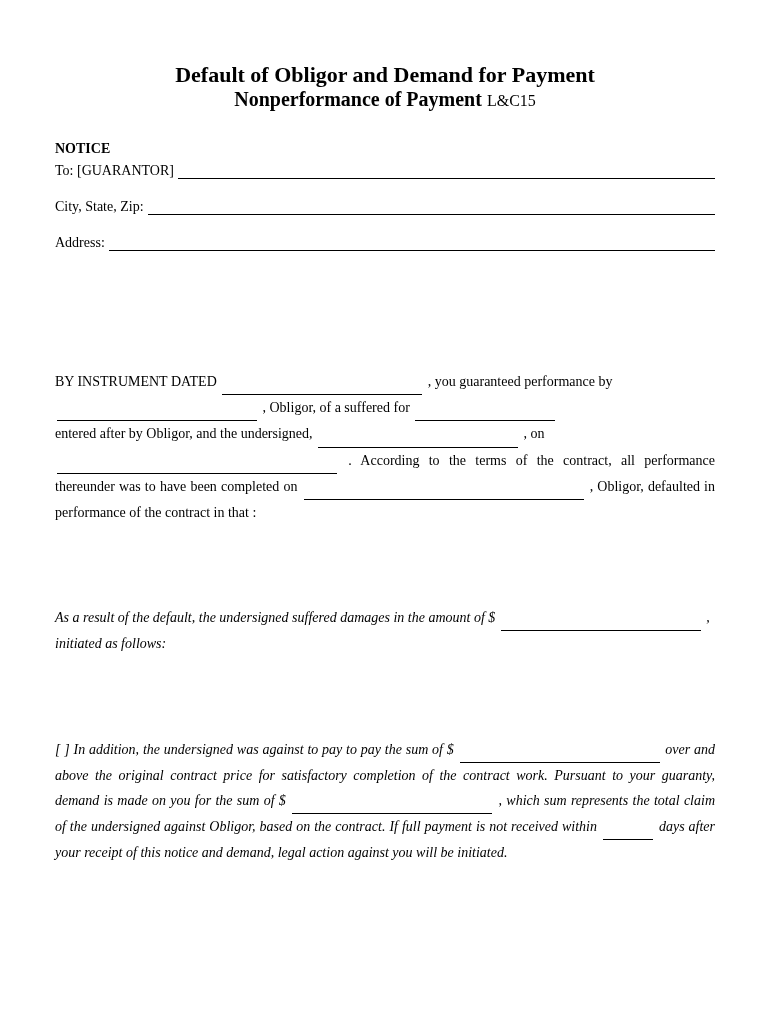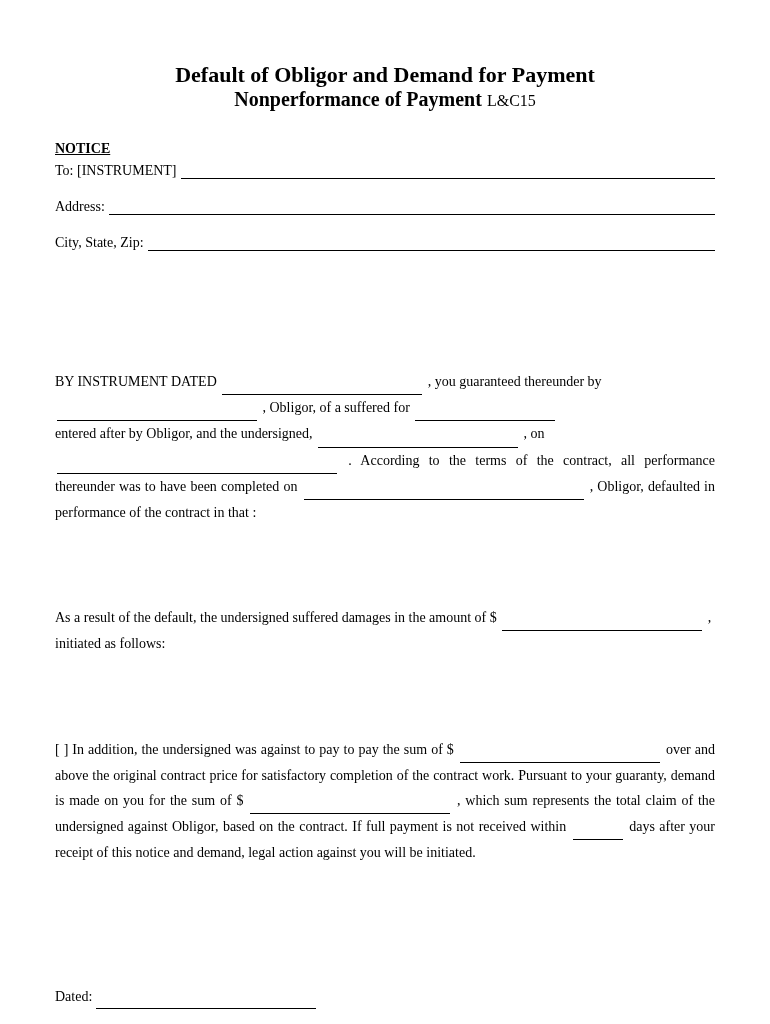--- a/index.html
+++ b/index.html
@@ -33,21 +33,20 @@
     }
     .title-code {
       font-size: 16px;
       font-weight: normal;
     }
     .notice-section {
       margin-top: 20px;
     }
     .notice-label {
       font-weight: bold;
-      text-decoration: underline;
       display: block;
       margin-bottom: 4px;
     }
     .field-line {
       display: flex;
       align-items: flex-end;
       margin-bottom: 18px;
     }
     .field-label {
       white-space: nowrap;
@@ -58,20 +57,21 @@
       border-bottom: 1px solid #000;
       min-height: 18px;
     }
     .body-section {
       margin-top: 40px;
       line-height: 1.7;
     }
     .paragraph {
       margin-bottom: 20px;
       text-align: justify;
+      font-style: italic;
     }
     .instrument-block {
       margin-bottom: 20px;
     }
     .inline-field-long {
       display: inline-block;
       border-bottom: 1px solid #000;
       min-width: 200px;
       margin: 0 2px;
     }
@@ -113,42 +113,42 @@
   <span class="title-main">Default of Obligor and Demand for Payment</span>
   <span class="title-sub">
     <span>Nonperformance of Payment</span>
     <span class="title-code">L&amp;C15</span>
   </span>
 </div>
 
 <div class="notice-section">
   <span class="notice-label">NOTICE</span>
   <div class="field-line">
-    <span class="field-label">To: [INSTRUMENT]</span>
+    <span class="field-label">To: [GUARANTOR]</span>
+    <div class="underline-field"></div>
+  </div>
+  <div class="field-line">
+    <span class="field-label">City, State, Zip:</span>
     <div class="underline-field"></div>
   </div>
   <div class="field-line">
     <span class="field-label">Address:</span>
-    <div class="underline-field"></div>
-  </div>
-  <div class="field-line">
-    <span class="field-label">City, State, Zip:</span>
     <div class="underline-field"></div>
   </div>
 </div>
 
 <div class="spacer"></div>
 <div class="spacer"></div>
 
 <div class="body-section">
 
   <div class="instrument-block text-block">
     <span>BY   INSTRUMENT   DATED</span>
     <span class="inline-field-long">&nbsp;</span>
-    <span>, you  guaranteed  thereunder  by</span>
+    <span>, you  guaranteed  performance  by</span>
     <br>
     <span class="inline-field-long">&nbsp;</span>
     <span>, Obligor, of a suffered for</span>
     <span class="inline-field-medium">&nbsp;</span>
     <br>
     <span>entered   after   by     Obligor,   and   the   undersigned,</span>
     <span class="inline-field-long">&nbsp;</span>
     <span>, on</span>
     <br>
     <span class="inline-field-xl">&nbsp;</span>
@@ -177,18 +177,14 @@
     <span>over and above the original contract price for satisfactory completion of the contract work.  Pursuant to your guaranty, demand is made on you for the sum of $</span>
     <span class="inline-field-long">&nbsp;</span>
     <span>, which sum represents the total claim of the undersigned against Obligor, based on the contract.  If full payment is not received within</span>
     <span class="inline-field-short">&nbsp;</span>
     <span>days after your receipt of this notice and demand, legal action against you will be initiated.</span>
   </div>
 
   <div class="spacer"></div>
   <div class="spacer"></div>
 
-  <div class="dated-section">
-    <span class="field-label">Dated:</span>
-    <div style="border-bottom:1px solid #000; width:220px; min-height:18px;"></div>
-  </div>
 
 </div>
 
 </body></html>

